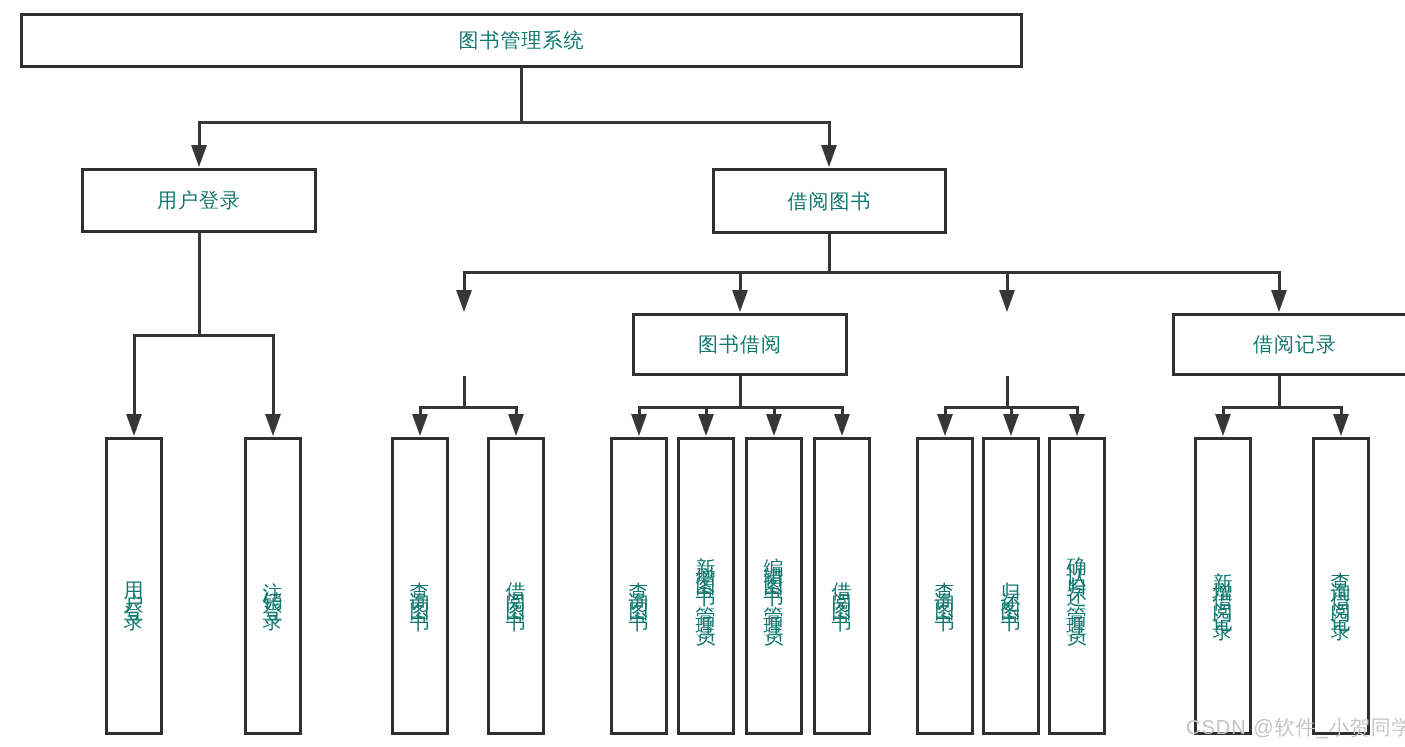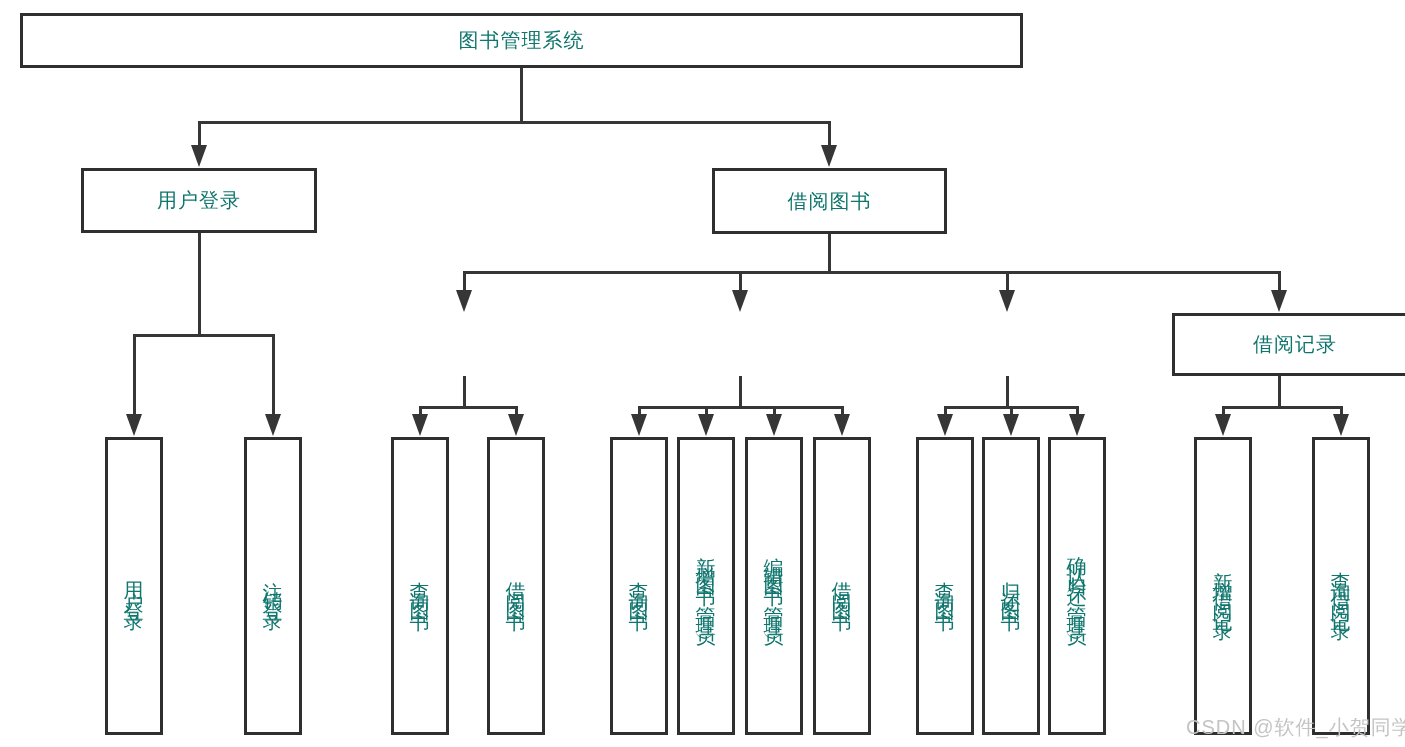--- a/index.html
+++ b/index.html
@@ -45,20 +45,21 @@
 </head>
 <body>
 
 <div class="canvas">
 
   <div class="node" style="left:20px;top:13px;width:1003px;height:55px">图书管理系统</div>
 
   <div class="node" style="left:81px;top:168px;width:236px;height:65px">用户登录</div>
   <div class="node" style="left:712px;top:168px;width:235px;height:66px">借阅图书</div>
 
+  <div class="node" style="left:632px;top:313px;width:216px;height:63px">图书借阅</div>
   <div class="node" style="left:1172px;top:313px;width:246px;height:63px">借阅记录</div>
 
   <div class="node" style="left:105px;top:437px;width:58px;height:298px">
     <span class="vtext">用户登录</span>
     </div>
   <div class="node" style="left:244px;top:437px;width:58px;height:298px">
     <span class="vtext">注销登录</span>
     </div>
 
   <div class="node" style="left:391px;top:437px;width:58px;height:298px">

